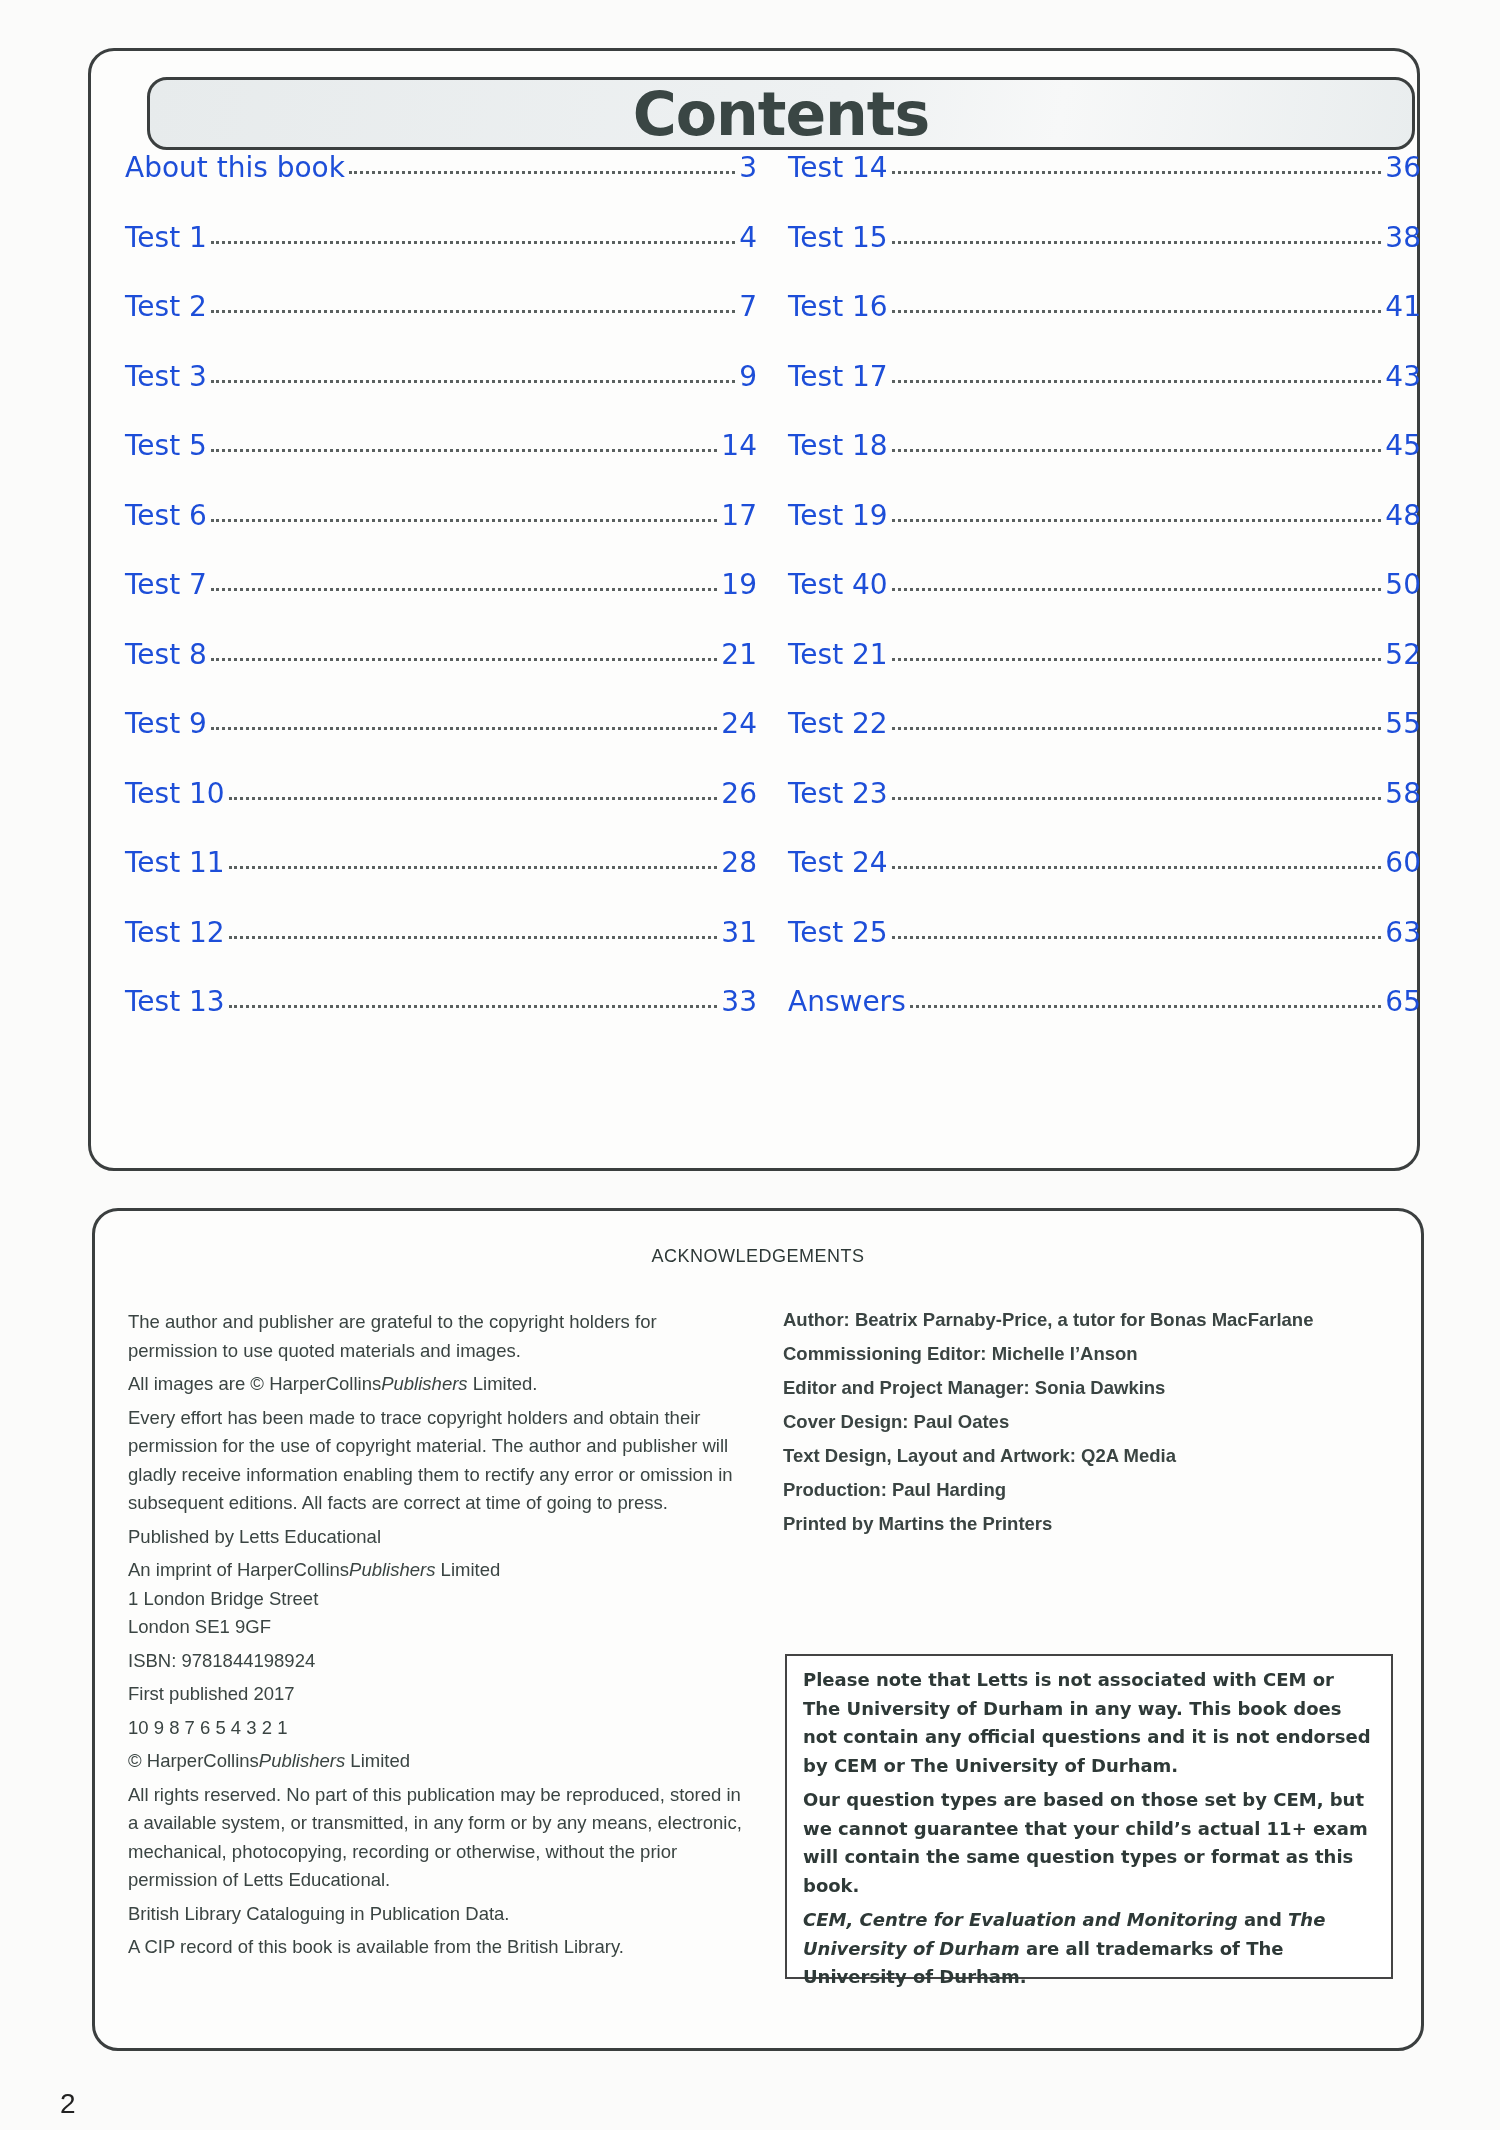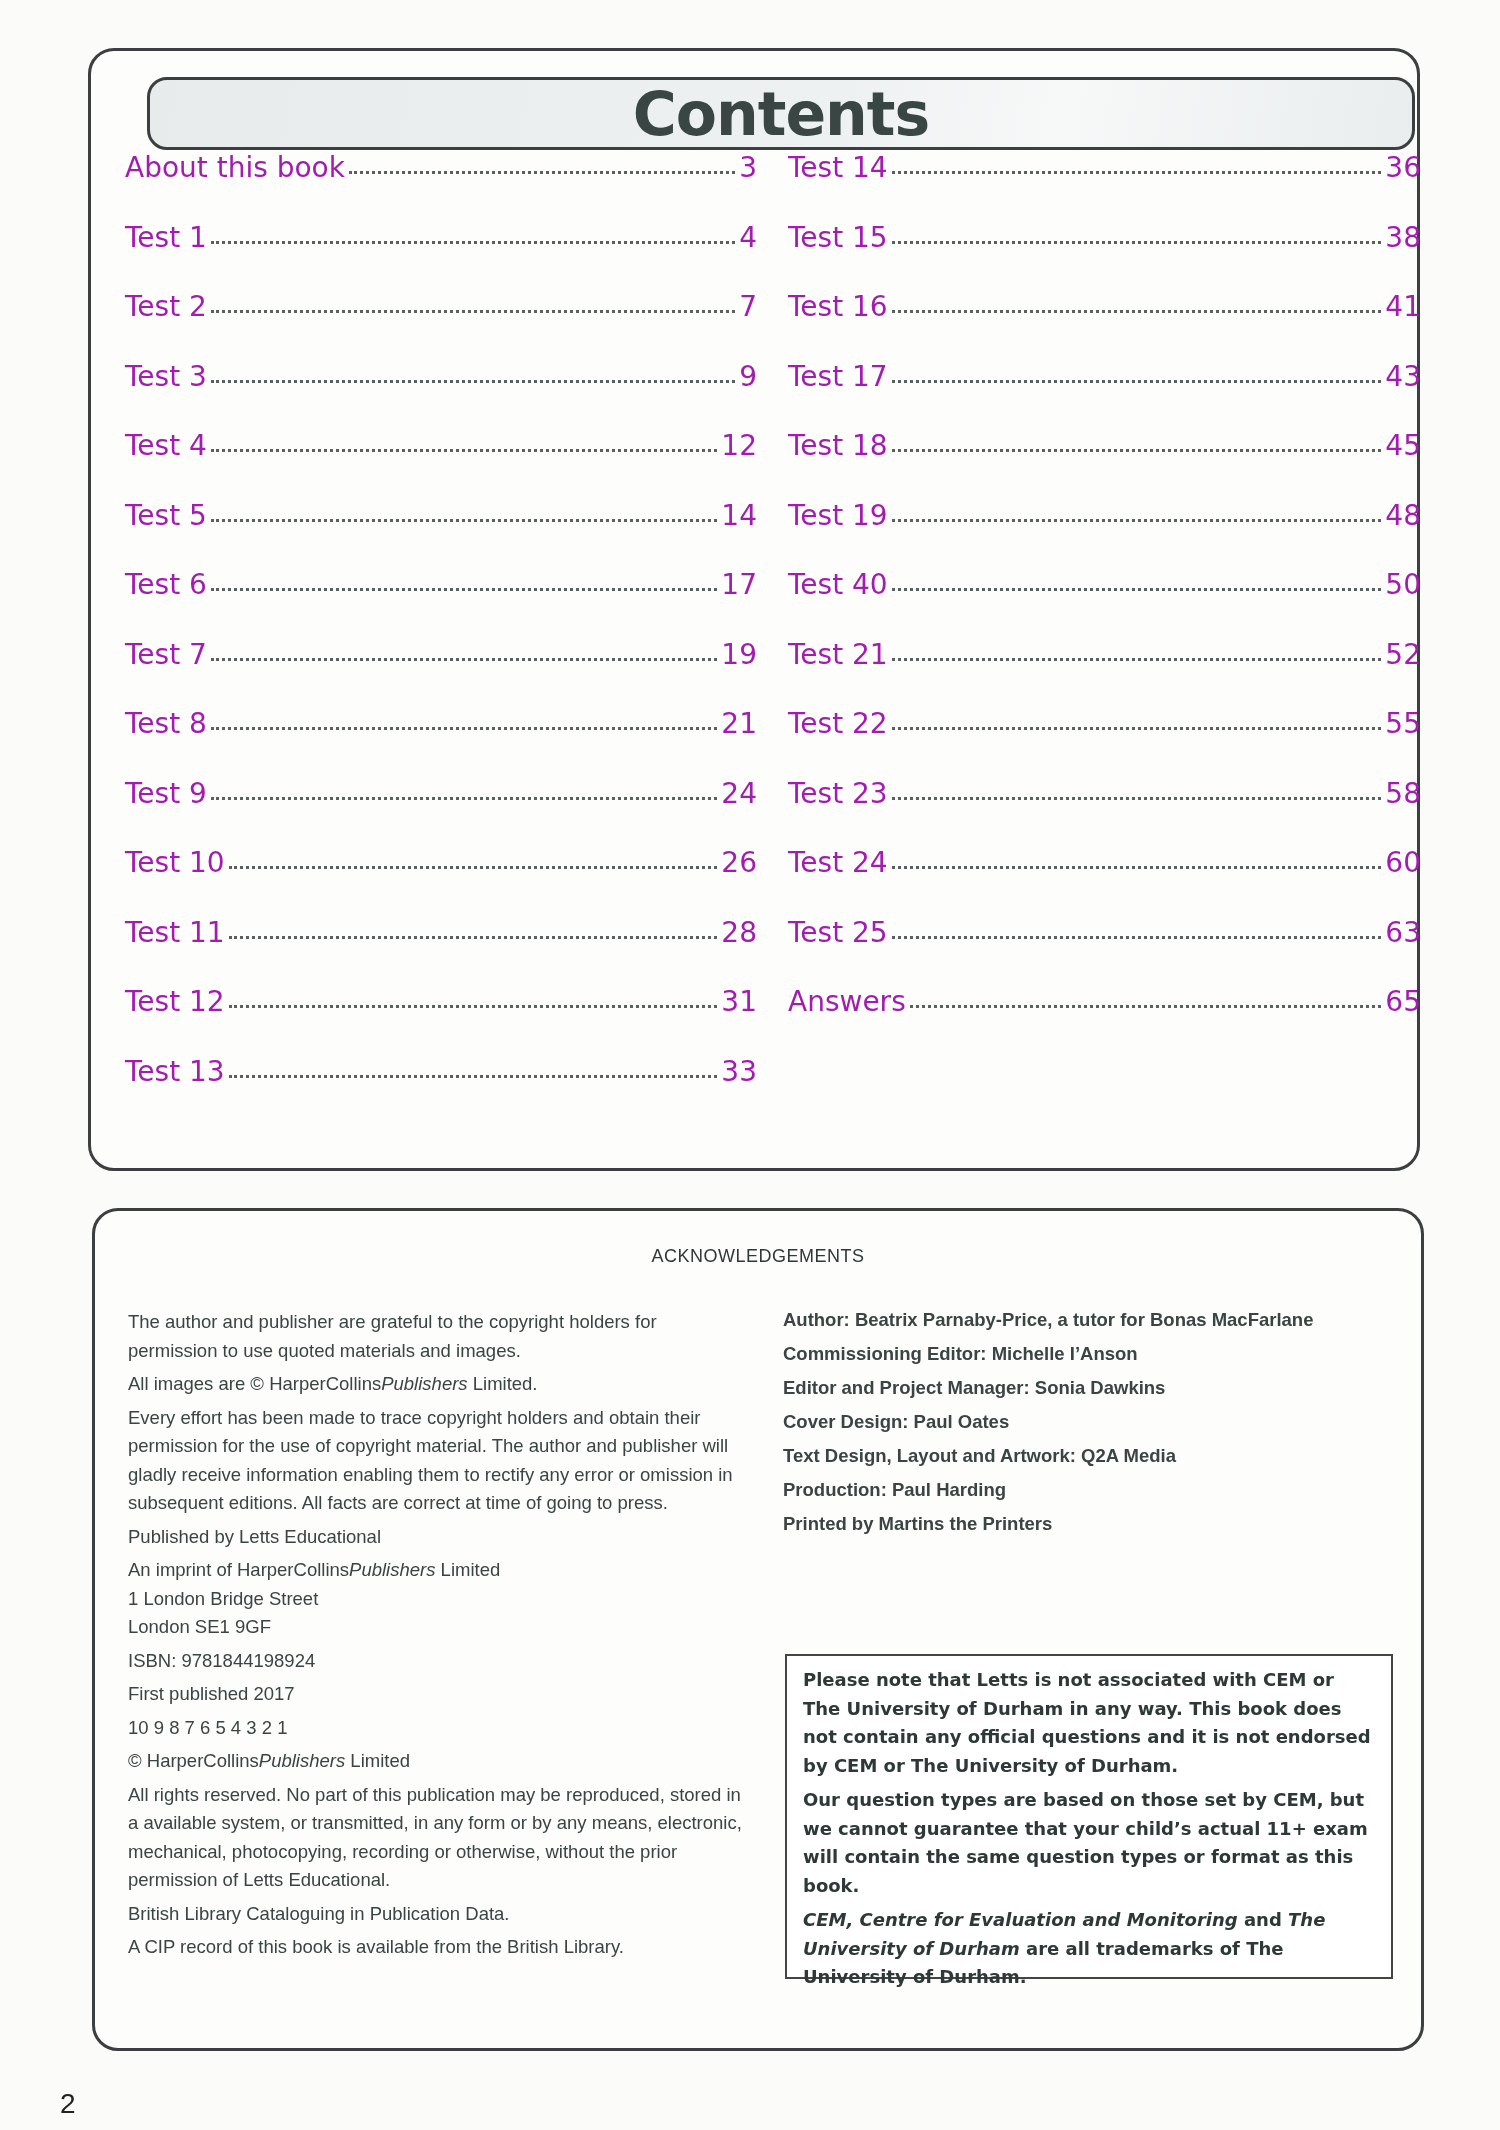--- a/index.html
+++ b/index.html
@@ -21,21 +21,21 @@
     }
     #title-box h1 {
       margin:0; font-family:"DejaVu Sans", sans-serif; font-weight:bold;
       font-size:60px; color:#3a4644; letter-spacing:-1px;
     }
     .toc-col { position:absolute; top:100px; }
     #toc-left { left:34px; width:632px; }
     #toc-right { left:697px; width:633px; }
     .toc-row {
       display:flex; align-items:baseline; height:69.5px;
-      font-family:"DejaVu Sans", sans-serif; font-size:28px; color:#a21caf;
+      font-family:"DejaVu Sans", sans-serif; font-size:28px; color:#1d4ed8;
       cursor:pointer;
     }
     .toc-label { white-space:nowrap; }
     .toc-dots {
       flex:1; margin:0 4px; border-bottom:3px dotted #5a605f; height:0;
       position:relative; top:-3px;
     }
     .toc-page { white-space:nowrap; }
 
     #ack-box { left:92px; top:1208px; width:1332px; height:843px; }
@@ -91,25 +91,20 @@
       </div>
       <div class="toc-row">
         <span class="toc-label">Test 2</span>
         <span class="toc-dots"></span>
         <span class="toc-page">7</span>
       </div>
       <div class="toc-row">
         <span class="toc-label">Test 3</span>
         <span class="toc-dots"></span>
         <span class="toc-page">9</span>
-      </div>
-      <div class="toc-row">
-        <span class="toc-label">Test 4</span>
-        <span class="toc-dots"></span>
-        <span class="toc-page">12</span>
       </div>
       <div class="toc-row">
         <span class="toc-label">Test 5</span>
         <span class="toc-dots"></span>
         <span class="toc-page">14</span>
       </div>
       <div class="toc-row">
         <span class="toc-label">Test 6</span>
         <span class="toc-dots"></span>
         <span class="toc-page">17</span>

